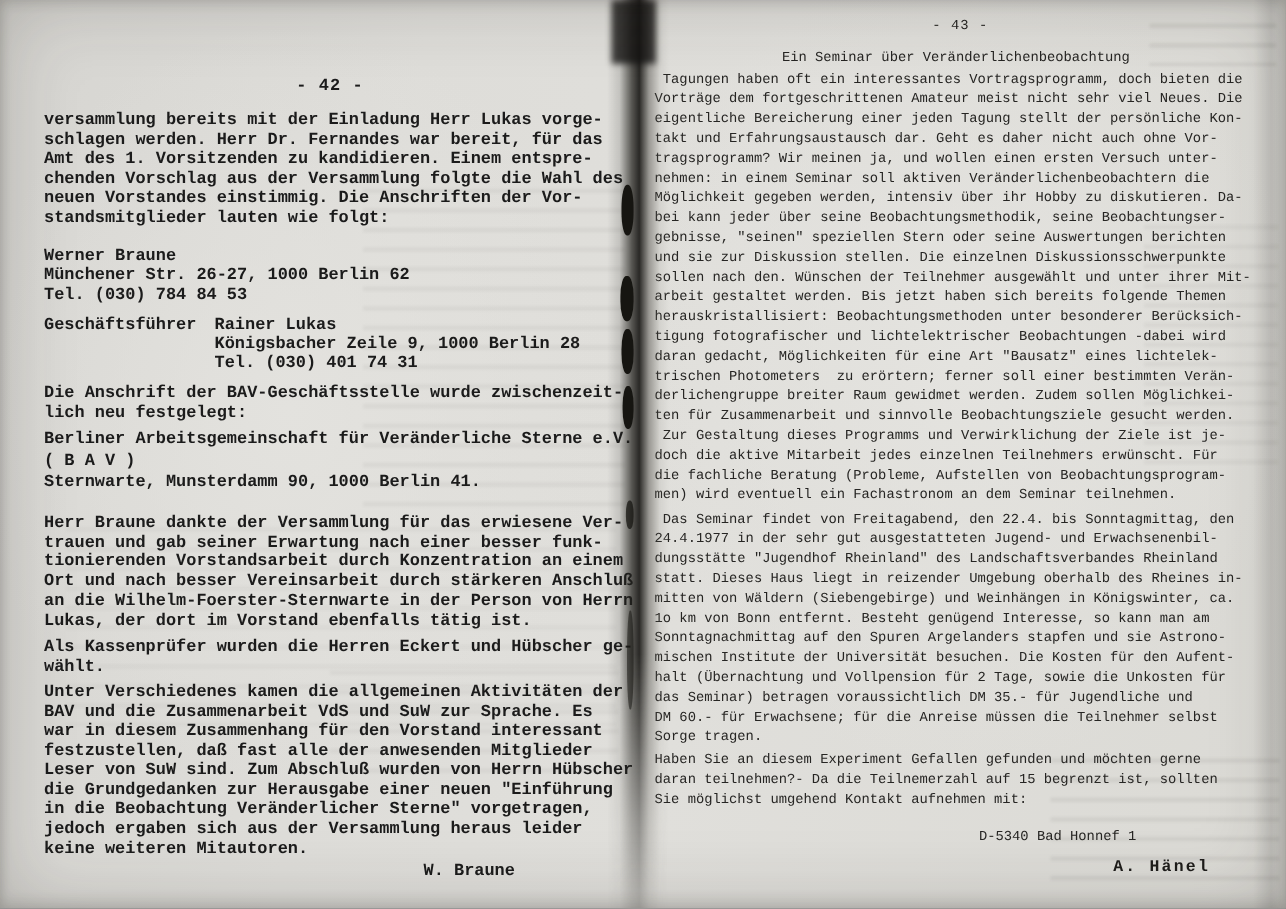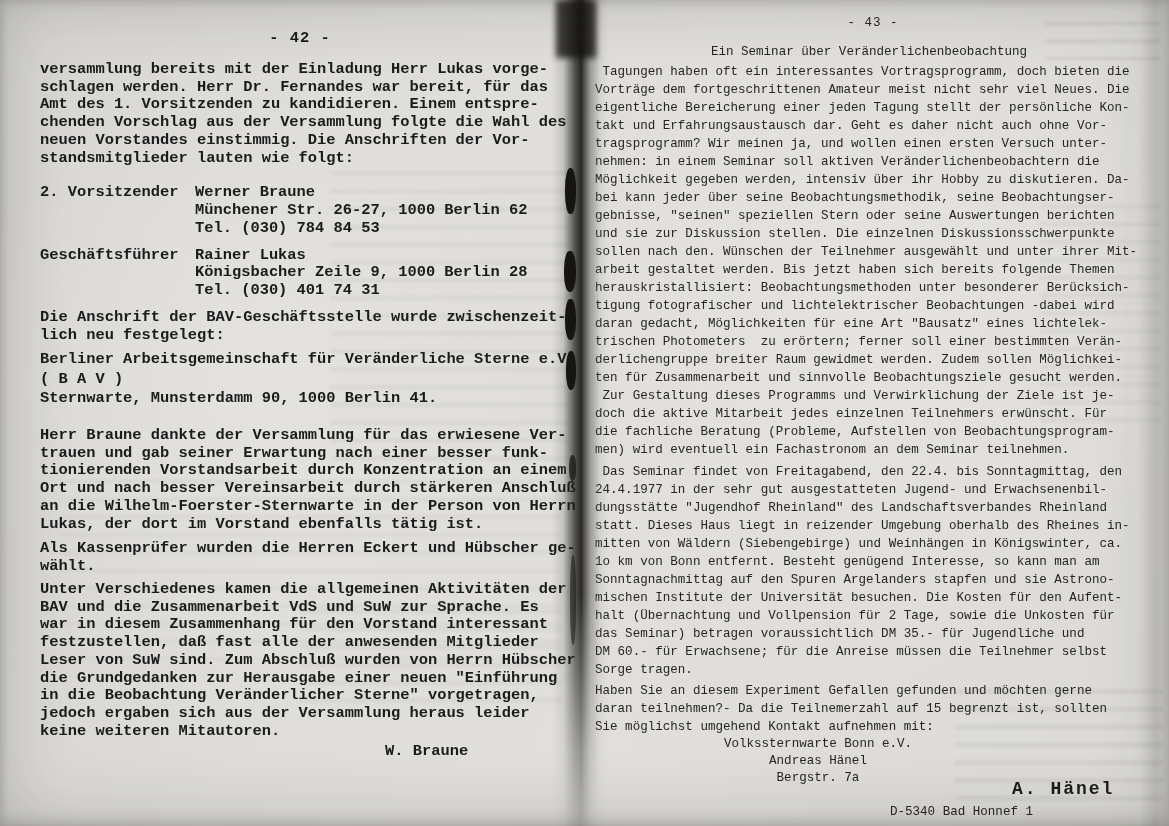--- a/index.html
+++ b/index.html
@@ -17,40 +17,40 @@
     background:radial-gradient(ellipse 420px 500px at 45% 45%, #e3e2de 0%, rgba(227,226,222,0) 70%);
     font-size:15.4px;line-height:17.75px;font-weight:bold;color:#1b1b1b;
   }
   .page-right{
     left:584px;width:585px;
     padding:14px 0 0 11px;box-sizing:border-box;
     background:radial-gradient(ellipse 430px 520px at 50% 40%, #e4e3df 0%, rgba(228,227,223,0) 72%);
     font-size:12.55px;line-height:18px;font-weight:normal;color:#262523;
   }
   .pre{white-space:pre;}
-  .pgnum-left{width:520px;text-align:center;margin-bottom:13px;letter-spacing:1px;}
+  .pgnum-left{width:520px;text-align:center;margin-bottom:13px;letter-spacing:1px;margin-top:40px;}
   .pgnum-right{width:556px;text-align:center;margin-bottom:11px;letter-spacing:1px;}
   .lp1{margin-bottom:8px;}
   .board{margin-bottom:7px;}
   .board-row{display:grid;grid-template-columns:155px 1fr;margin-bottom:9px;}
   .lp2{margin-bottom:6px;}
   .addr{line-height:19.5px;margin-bottom:18px;}
   .lp3{margin-bottom:7px;}
   .lp4{margin-bottom:5px;}
   .lp5{margin-bottom:2px;}
   .sig-left{margin-left:345px;}
   .title{width:548px;text-align:center;margin-bottom:2px;}
   .rp1{margin-bottom:4px;}
   .rp2{margin-bottom:3px;}
   .rp3{margin-bottom:0;}
   .contact{width:430px;margin-left:8px;text-align:center;line-height:17px;white-space:pre-line;}
   .contact-last{width:430px;margin-left:8px;text-align:right;margin-top:16px;}
   .sig-right{
     position:absolute;left:428px;top:780px;
-    font-weight:bold;font-size:18px;letter-spacing:2px;color:#1d1c1a;
+    font-weight:bold;font-size:15px;letter-spacing:2px;color:#1d1c1a;
   }
   
   .gutter{
     position:absolute;left:552px;top:0;width:56px;height:826px;
     background:linear-gradient(90deg,
       rgba(40,40,36,0) 0%,
       rgba(40,40,36,0.15) 20%,
       rgba(34,33,29,0.72) 40%,
       rgba(26,25,22,0.92) 52%,
       rgba(70,68,62,0.45) 68%,
@@ -106,21 +106,20 @@
     <div class="pre lp1">versammlung bereits mit der Einladung Herr Lukas vorge-
 schlagen werden. Herr Dr. Fernandes war bereit, für das
 Amt des 1. Vorsitzenden zu kandidieren. Einem entspre-
 chenden Vorschlag aus der Versammlung folgte die Wahl des
 neuen Vorstandes einstimmig. Die Anschriften der Vor-
 standsmitglieder lauten wie folgt:</div>
     <div class="board">
       <div class="board-row">
       </div>
       <div class="board-row">
-        <div class="pre">2. Vorsitzender</div>
         <div class="pre">Werner Braune
 Münchener Str. 26-27, 1000 Berlin 62
 Tel. (030) 784 84 53</div>
       </div>
       <div class="board-row">
         <div class="pre">Geschäftsführer</div>
         <div class="pre">Rainer Lukas
 Königsbacher Zeile 9, 1000 Berlin 28
 Tel. (030) 401 74 31</div>
       </div>
@@ -183,23 +182,20 @@
 1o km von Bonn entfernt. Besteht genügend Interesse, so kann man am
 Sonntagnachmittag auf den Spuren Argelanders stapfen und sie Astrono-
 mischen Institute der Universität besuchen. Die Kosten für den Aufent-
 halt (Übernachtung und Vollpension für 2 Tage, sowie die Unkosten für
 das Seminar) betragen voraussichtlich DM 35.- für Jugendliche und
 DM 60.- für Erwachsene; für die Anreise müssen die Teilnehmer selbst
 Sorge tragen.</div>
     <div class="pre rp3">Haben Sie an diesem Experiment Gefallen gefunden und möchten gerne
 daran teilnehmen?- Da die Teilnemerzahl auf 15 begrenzt ist, sollten
 Sie möglichst umgehend Kontakt aufnehmen mit:</div>
-    <div class="contact">Volkssternwarte Bonn e.V.
-Andreas Hänel
-Bergstr. 7a</div>
     <div class="contact-last">D-5340 Bad Honnef 1</div>
     <div class="sig-right">A. Hänel</div>
   </div>
 
   <div class="ghost g1"></div>
   <div class="ghost g2"></div>
   <div class="ghost g3"></div>
   <div class="ghost g4"></div>
   <div class="ghost g5"></div>
   <div class="ghost g6"></div>

